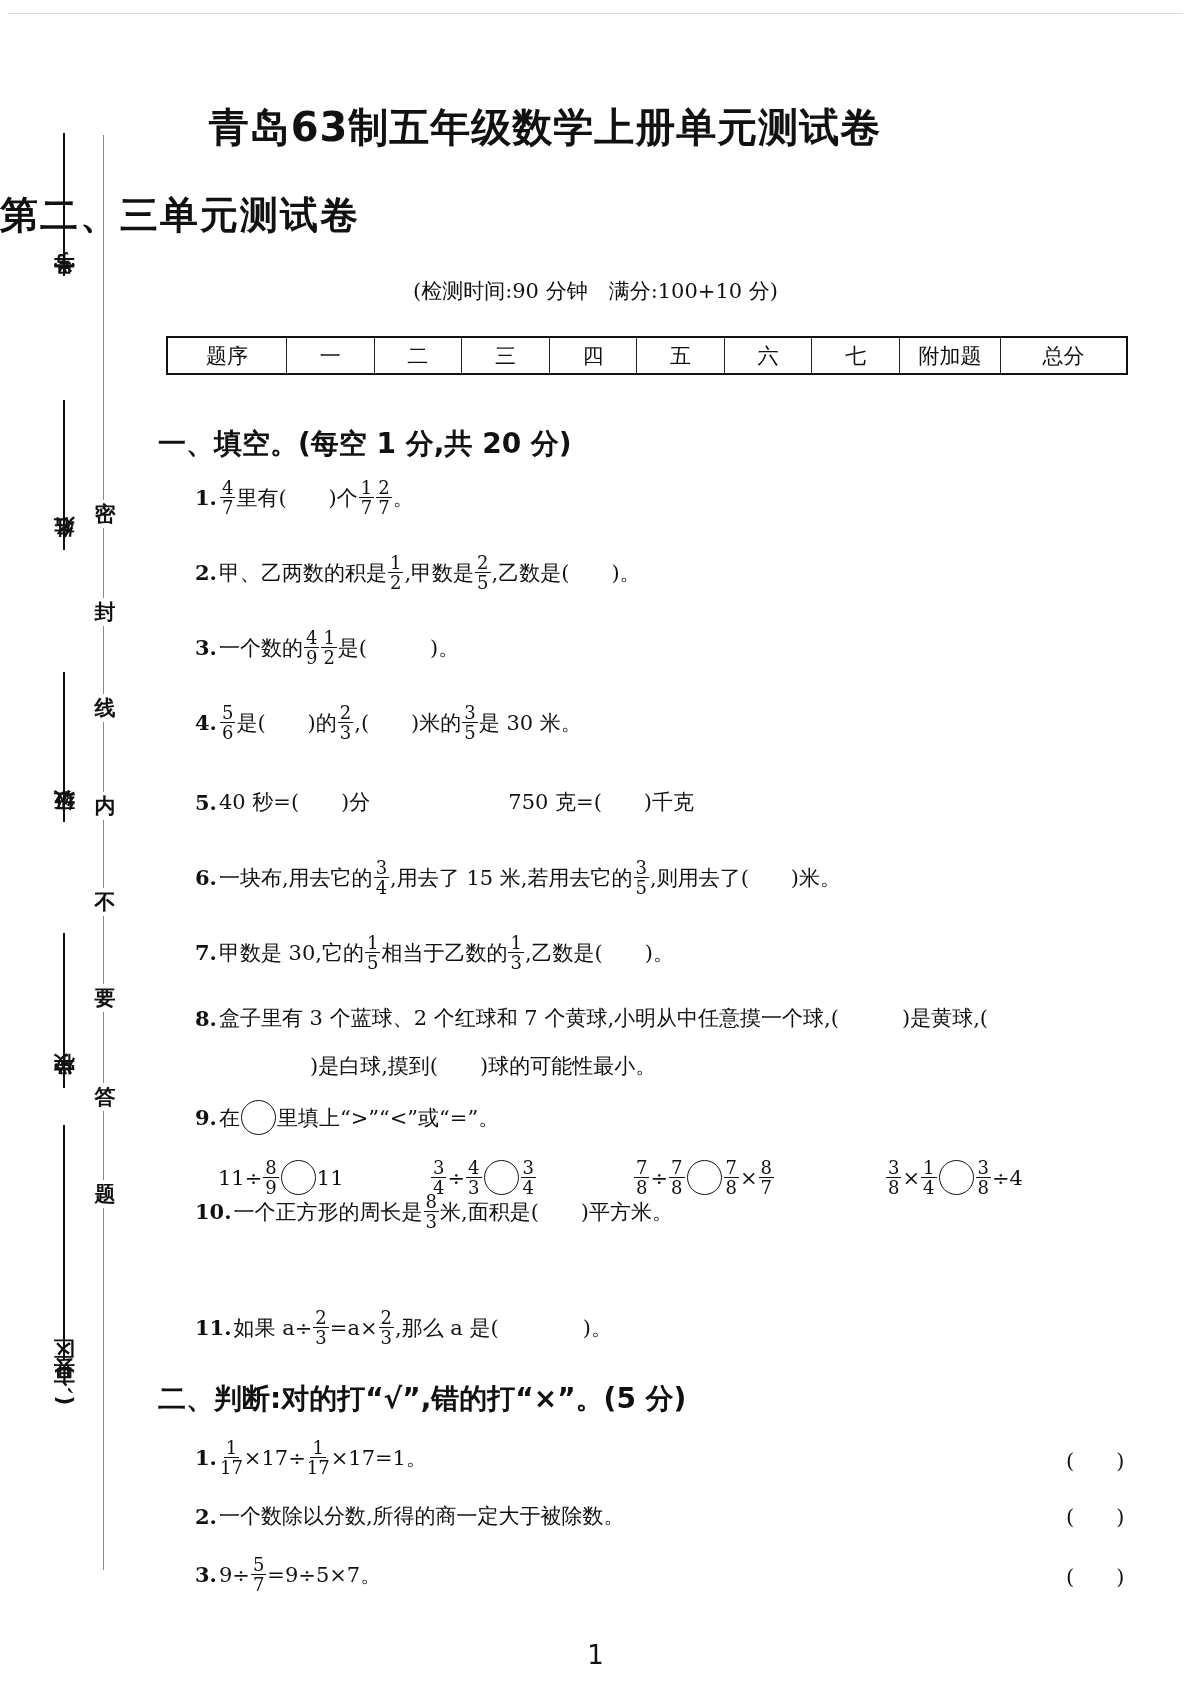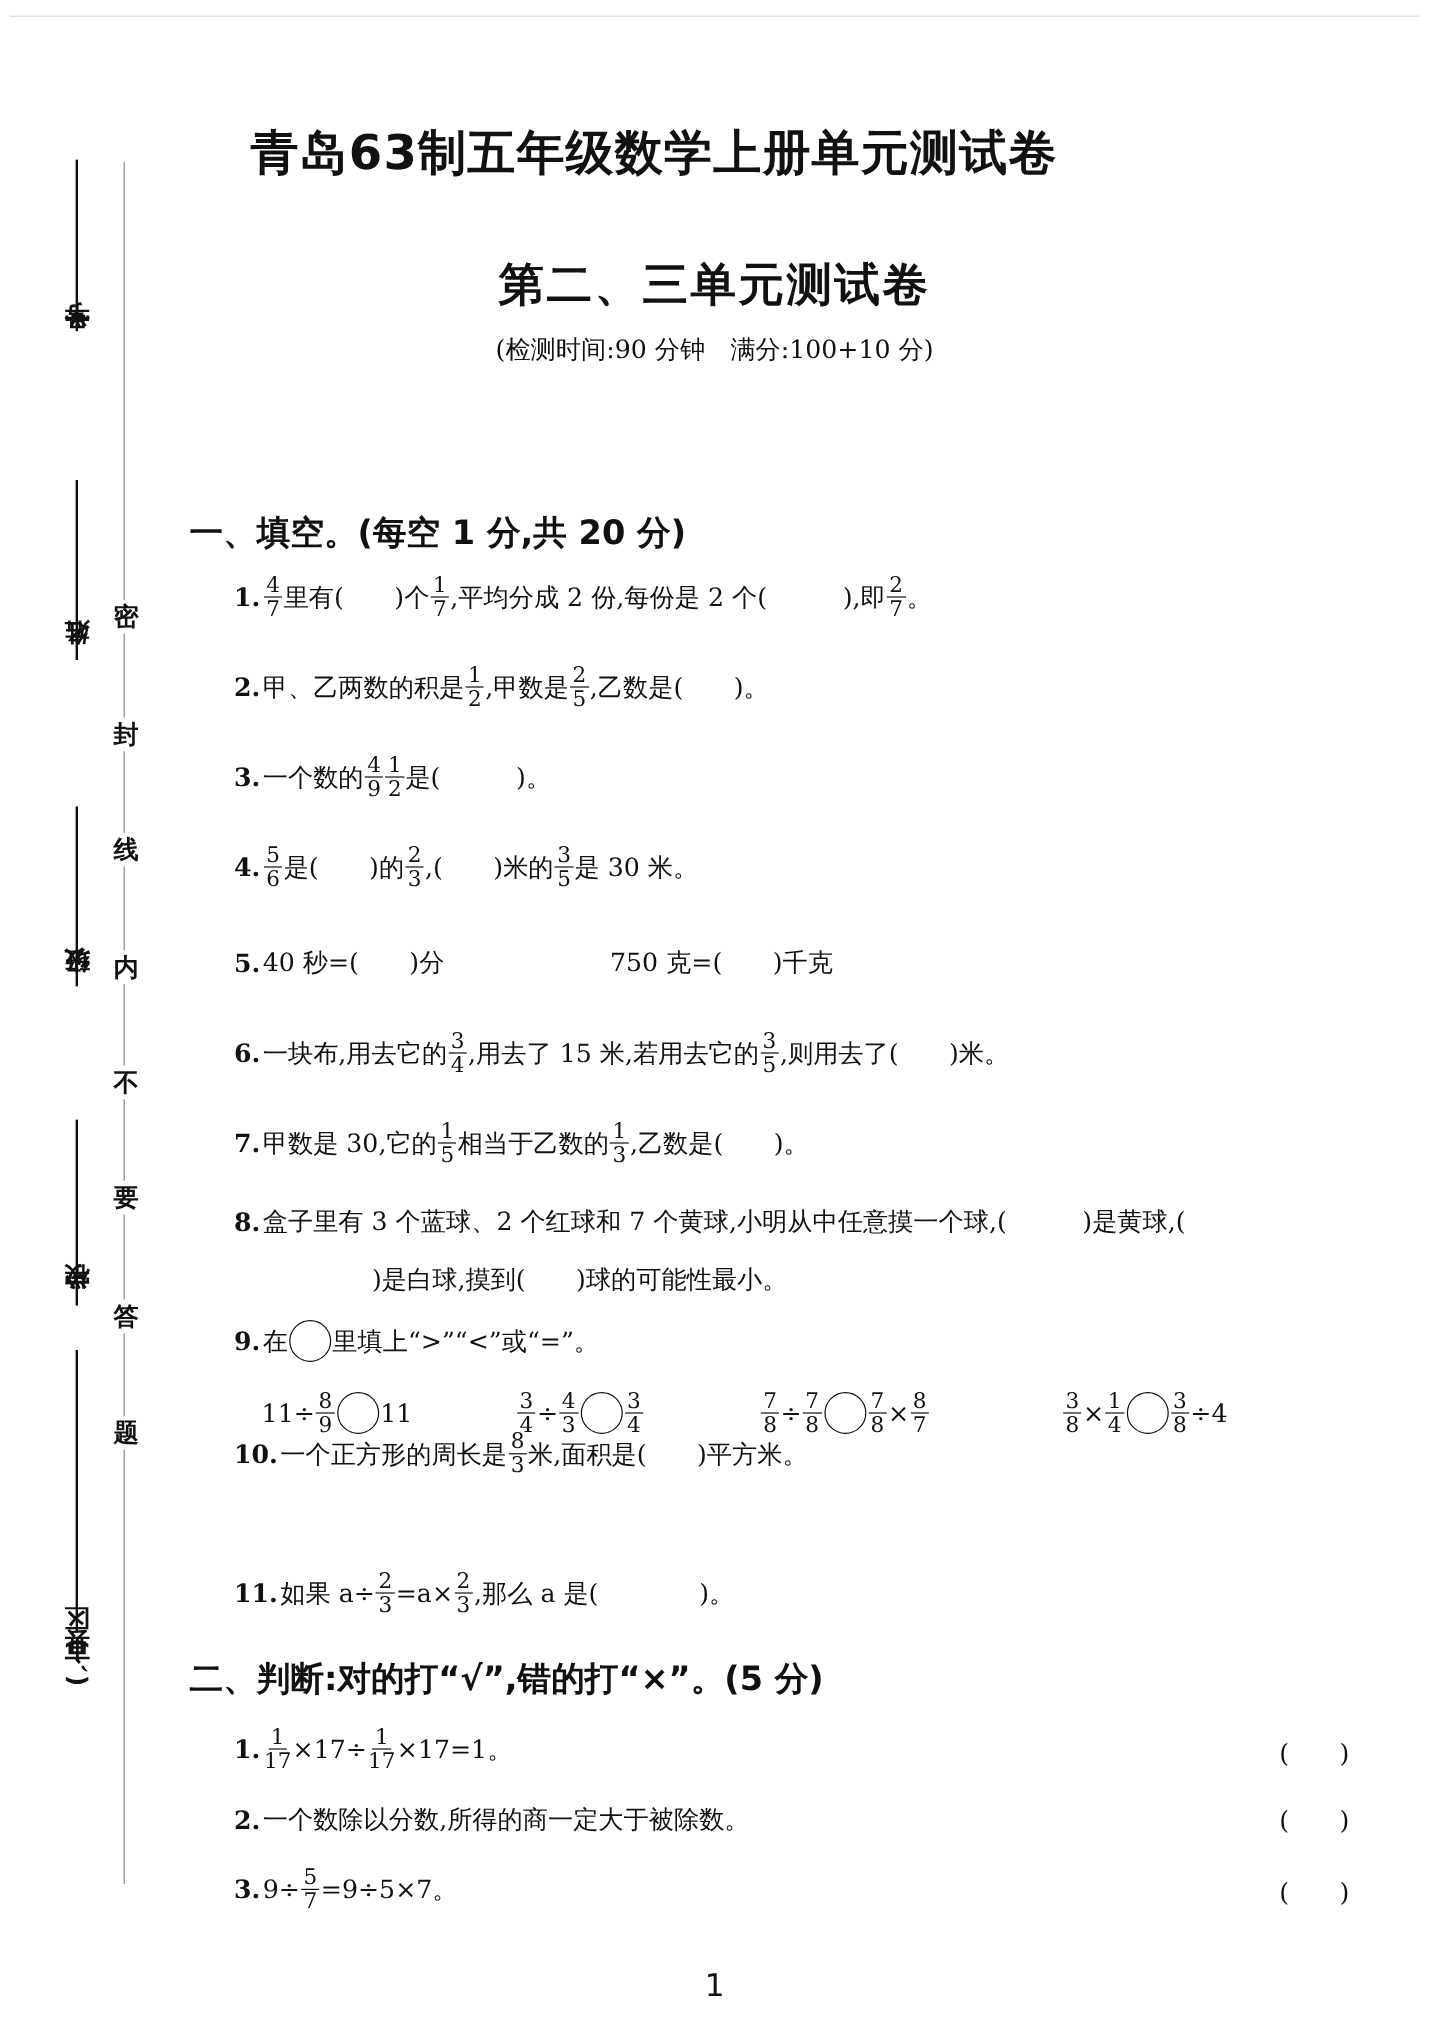--- a/index.html
+++ b/index.html
@@ -2,22 +2,22 @@
 <html><head>
 <meta charset="utf-8">
 <style>
   html, body { margin: 0; padding: 0; background: #ffffff; }
   body { width: 1191px; height: 1684px; position: relative; overflow: hidden;
          font-family: "DejaVu Serif", "Liberation Serif", serif; color: #111; }
   .topline { position: absolute; left: 8px; right: 8px; top: 13px; height: 1px; background: #dcdcdc; }
   .title1 { position: absolute; left: 0; width: 1090px; top: 100px; text-align: center;
             font-family: "DejaVu Sans", "Liberation Sans", sans-serif; font-weight: bold;
             font-size: 40px; letter-spacing: 1px; }
-  .title2 { position: absolute; left: 0; width: 1191px; top: 190px; text-align: center;
-            font-weight: bold; font-size: 38px; letter-spacing: 2px; margin-top: 22px; }
+  .title2 { position: absolute; left: 0; width: 1191px; top: 190px; text-align: left;
+            font-weight: bold; font-size: 38px; letter-spacing: 2px; }
   .meta { position: absolute; left: 0; width: 1191px; top: 277px; text-align: center; font-size: 21px; }
 
   table.score { position: absolute; left: 166px; top: 336px; width: 962px; border-collapse: collapse;
                 font-size: 21px; }
   table.score td { border: 1.5px solid #222; height: 35px; text-align: center; padding: 0; }
   table.score { border: 2.5px solid #111; }
 
   .sec { position: absolute; left: 158px; font-family: "DejaVu Sans", "Liberation Sans", sans-serif;
          font-weight: bold; font-size: 28px; }
   .q { position: absolute; left: 195px; font-size: 21px; white-space: nowrap; display: flex; align-items: center; }
@@ -64,37 +64,48 @@
 <div class="seal" style="top:984px;">要</div>
 <div class="seal" style="top:1083px;">答</div>
 <div class="seal" style="top:1180px;">题</div>
 
 <div class="title1">青岛63制五年级数学上册单元测试卷</div>
 <div class="title2">第二、三单元测试卷</div>
 <div class="meta">(检测时间:90 分钟　满分:100+10 分)</div>
 
 <table class="score">
   <tbody>
+      <tr>
+    <td style="width:118px">题序</td>
+    <td>一</td>
+    <td>二</td>
+    <td>三</td>
+    <td>四</td>
+    <td>五</td>
+    <td>六</td>
+    <td>七</td>
+    <td style="width:100px">附加题</td>
+    <td style="width:125px">总分</td>
+  </tr>
 </tbody>
   </table>
 
 <div class="sec" style="top:425px;">一、填空。(每空 1 分,共 20 分)</div>
 
 <div class="q" style="top:478px;">
   <span class="num">1.</span>
   <span class="frac">
       <span class="n">4</span>
       <span>7</span>
     </span>
   <span>里有(　　)个</span>
   <span class="frac">
       <span class="n">1</span>
       <span>7</span>
     </span>
-  <span>,平均分成 2 份,每份是 2 个(　　　),即</span>
   <span class="frac">
       <span class="n">2</span>
       <span>7</span>
     </span>
   <span>。</span>
 </div>
 
 <div class="q" style="top:553px;">
   <span class="num">2.</span>
   <span>甲、乙两数的积是</span>

